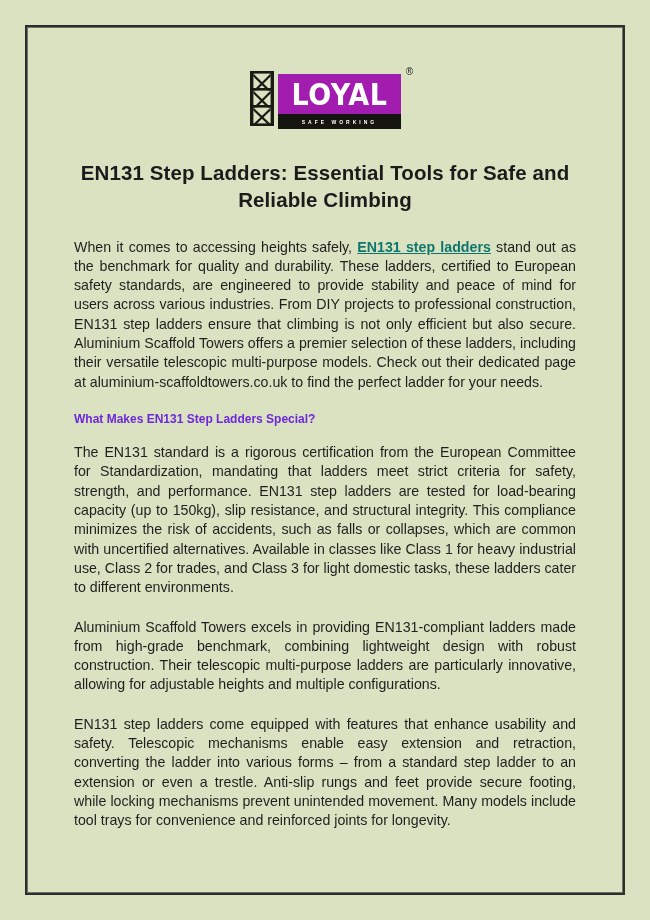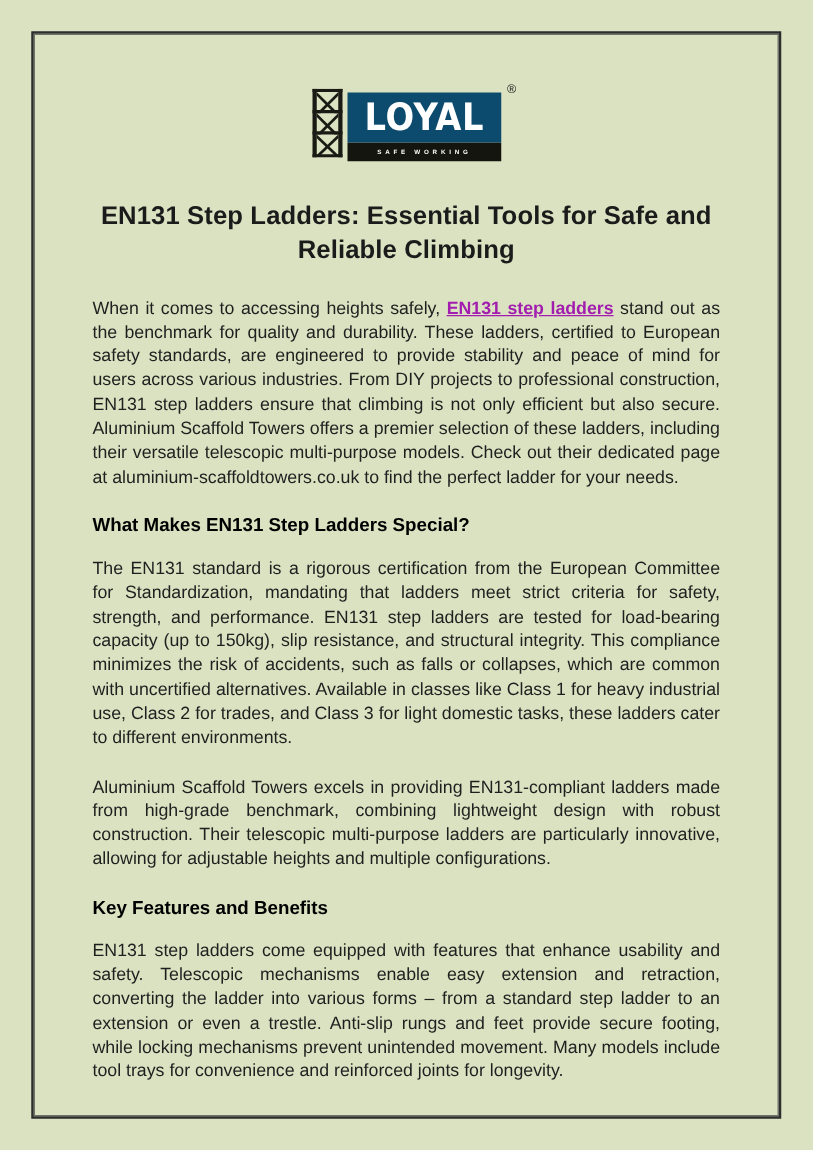--- a/index.html
+++ b/index.html
@@ -61,21 +61,21 @@
   .scaffold {
     width: 26px;
     height: 55px;
     margin-right: 3px;
     flex: none;
     position: relative;
     top: -3px;
   }
   .logo-red {
     flex: 1 1 auto;
-    background: #0c4a6e;
+    background: #a21caf;
     display: flex;
     align-items: center;
     justify-content: center;
   }
   .logo-word {
     color: #ffffff;
     font-family: "DejaVu Sans", sans-serif;
     font-weight: bold;
     font-size: 27px;
     letter-spacing: 0.5px;
@@ -122,28 +122,28 @@
     font-family: "Liberation Sans", sans-serif;
     font-size: 14.2px;
     line-height: 1.36;
     color: #1f1f1f;
     text-align: justify;
     text-justify: inter-word;
     margin: 0 0 20px 0;
   }
   h2.sub {
     font-family: "Liberation Sans", sans-serif;
-    font-size: 15px;
-    font-weight: bold;
-    color: #000000;
+    font-size: 12px;
+    font-weight: bold;
+    color: #6d28d9;
     margin: 0 0 17px 0;
     text-align: left;
   }
   a.inline-link {
-    color: #a21caf;
+    color: #0f766e;
     font-weight: bold;
     text-decoration: underline;
   }
 </style>
 </head>
 <body>
 
 <div class="page">
 
   <div class="page-frame"></div>
@@ -185,18 +185,17 @@
     <h1 class="doc-title">EN131 Step Ladders: Essential Tools for Safe and Reliable Climbing</h1>
 
     <p class="body"><span>When it comes to accessing heights safely, </span><a class="inline-link" href="#">EN131 step ladders</a><span> stand out as the benchmark for quality and durability. These ladders, certified to European safety standards, are engineered to provide stability and peace of mind for users across various industries. From DIY projects to professional construction, EN131 step ladders ensure that climbing is not only efficient but also secure. Aluminium Scaffold Towers offers a premier selection of these ladders, including their versatile telescopic multi-purpose models. Check out their dedicated page at aluminium-scaffoldtowers.co.uk to find the perfect ladder for your needs.</span></p>
 
     <h2 class="sub">What Makes EN131 Step Ladders Special?</h2>
 
     <p class="body">The EN131 standard is a rigorous certification from the European Committee for Standardization, mandating that ladders meet strict criteria for safety, strength, and performance. EN131 step ladders are tested for load-bearing capacity (up to 150kg), slip resistance, and structural integrity. This compliance minimizes the risk of accidents, such as falls or collapses, which are common with uncertified alternatives. Available in classes like Class 1 for heavy industrial use, Class 2 for trades, and Class 3 for light domestic tasks, these ladders cater to different environments.</p>
 
     <p class="body">Aluminium Scaffold Towers excels in providing EN131-compliant ladders made from high-grade benchmark, combining lightweight design with robust construction. Their telescopic multi-purpose ladders are particularly innovative, allowing for adjustable heights and multiple configurations.</p>
 
-    <h2 class="sub">Key Features and Benefits</h2>
 
     <p class="body">EN131 step ladders come equipped with features that enhance usability and safety. Telescopic mechanisms enable easy extension and retraction, converting the ladder into various forms – from a standard step ladder to an extension or even a trestle. Anti-slip rungs and feet provide secure footing, while locking mechanisms prevent unintended movement. Many models include tool trays for convenience and reinforced joints for longevity.</p>
 
   </div>
 </div>
 
 </body></html>

